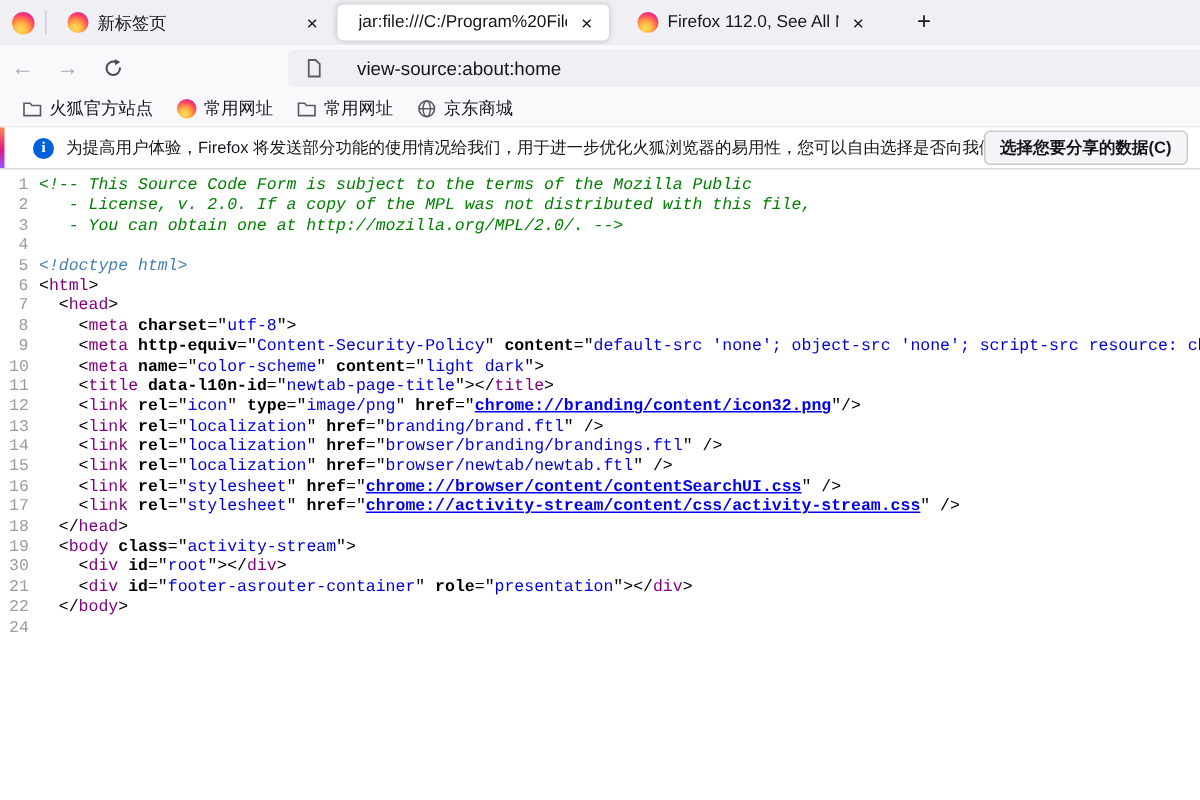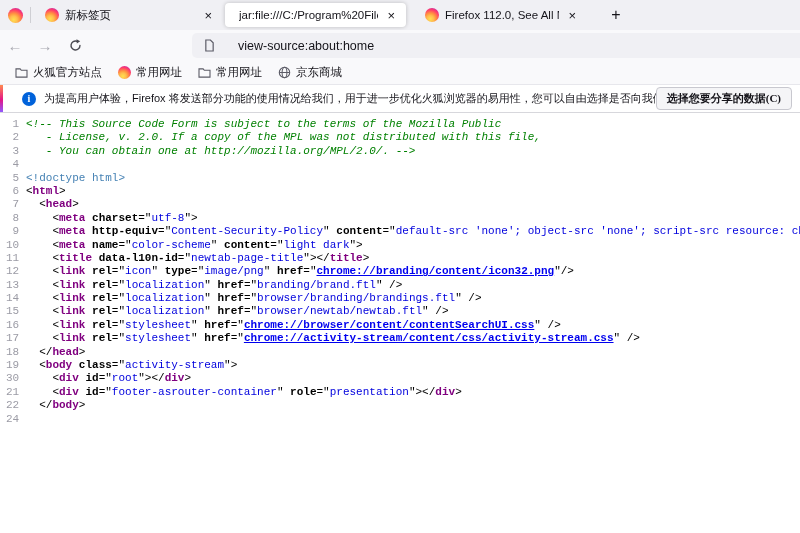--- a/index.html
+++ b/index.html
@@ -100,43 +100,43 @@
     font-size: 10px; font-weight: bold; font-family: "Liberation Serif", serif;
     display: flex; align-items: center; justify-content: center;
     flex: none;
   }
   .info-msg { font-size: 11px; margin-left: 8px; white-space: nowrap; overflow: hidden; }
   .share-btn {
     margin-left: auto; margin-right: 8px; flex: none;
     font-size: 11px; font-weight: bold; color: #15141a;
     background: #f5f5f7; border: 1px solid #c8c8cf; border-radius: 4px;
     padding: 3px 10px;
-    font-family: Liberation Serif, serif;
+    font-family: Liberation Sans, sans-serif;
   }
 
   
   .source {
     font-family: "Liberation Mono", monospace;
     font-size: 11px; line-height: 13.4px;
     padding-top: 5px;
     overflow: hidden;
   }
   .code-line { display: flex; height: 13.4px; white-space: pre; overflow: hidden; }
   .line-num {
     flex: none; width: 20px; margin-left: 6px; padding-right: 7px;
     text-align: right; color: var(--line_number, #9b9ba5);
   }
   .line-code { flex: 1; overflow: hidden; white-space: pre; }
   .tok-p { color: #000; }
-  .tok-t { color: var(--tag, #800080); font-weight: bold; }
+  .tok-t { color: var(--tag, #800080); font-weight: normal; }
   .tok-a { color: #000; font-weight: bold; }
   .tok-v { color: var(--attr_value, #0000dd); }
   .tok-l { color: var(--link, #0000ee); text-decoration: underline; cursor: pointer; font-weight: bold; }
   .tok-c { color: var(--comment, #008000); font-style: italic; }
-  .tok-d { color: var(--doctype, #4682b4); }
+  .tok-d { color: var(--doctype, #4682b4); font-style: italic; }
 
   svg { display: block; }
 </style>
 </head>
 <body>
 
 <div class="tabstrip">
   <div class="fxview-btn">
     <div class="ff-logo"></div>
   </div>

